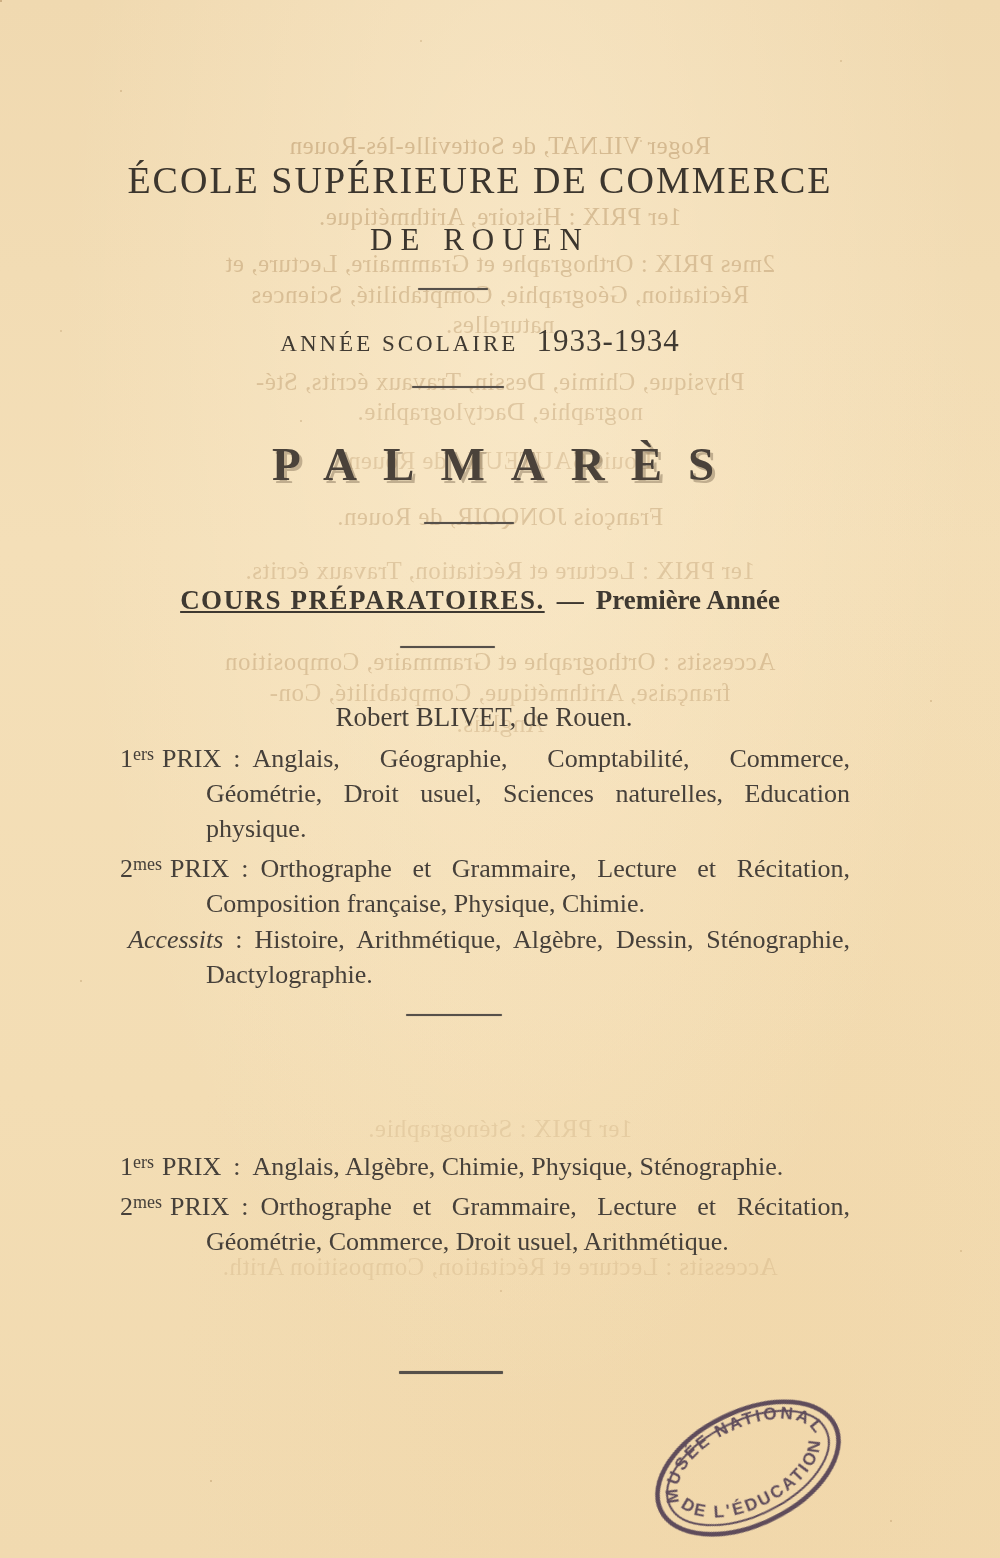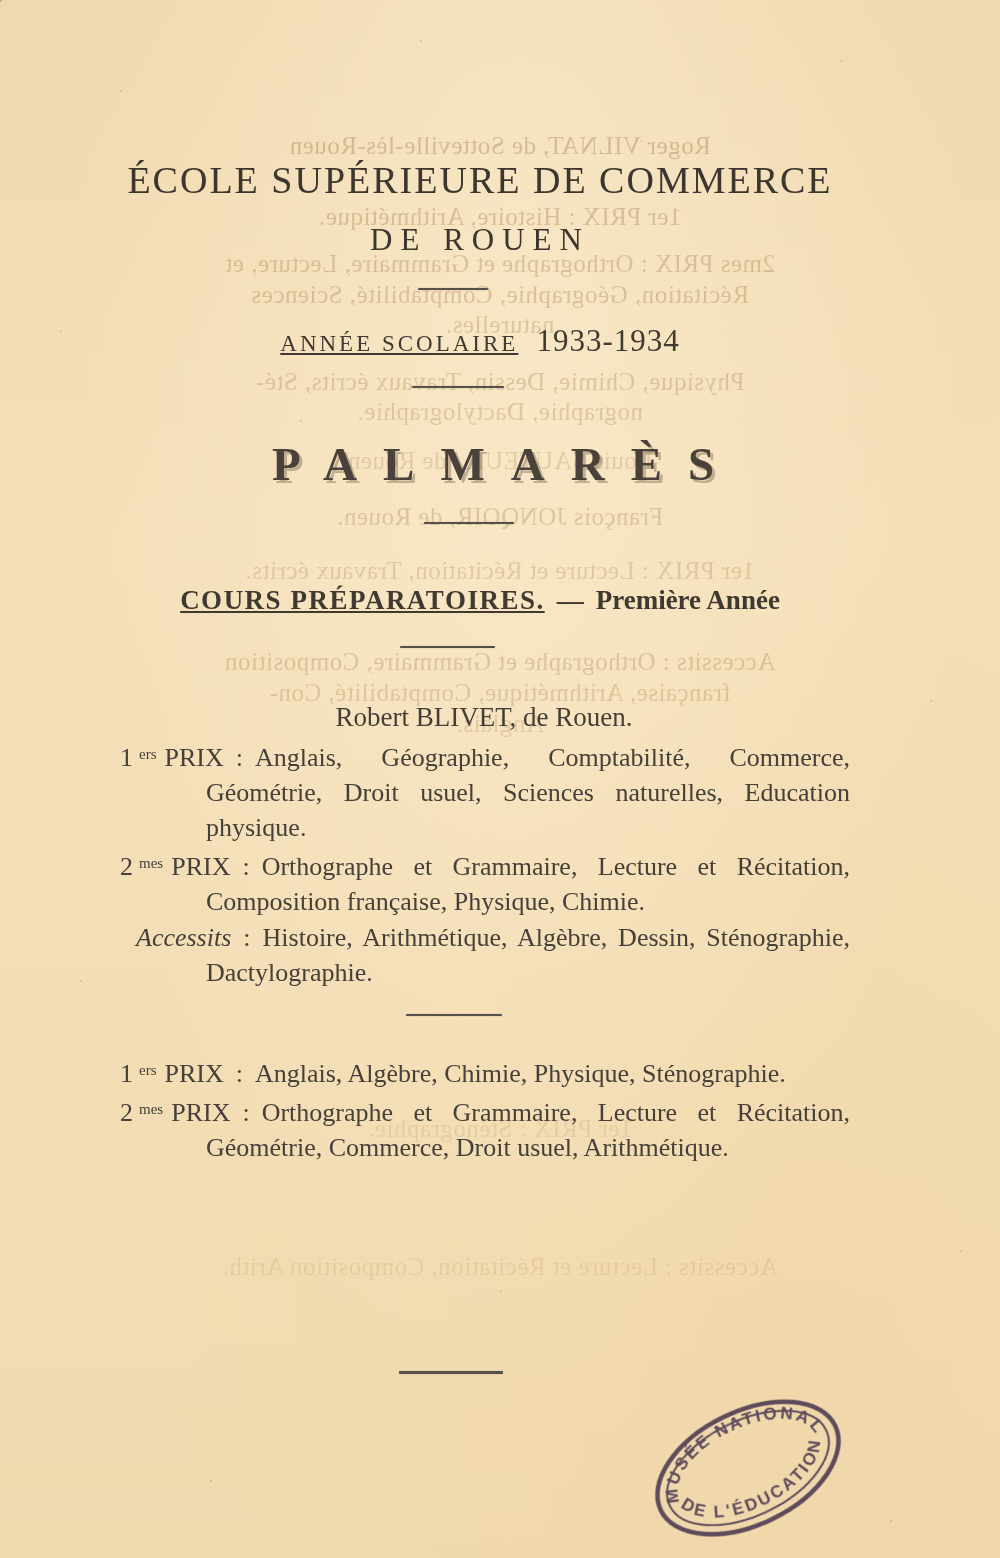--- a/index.html
+++ b/index.html
@@ -34,21 +34,21 @@
     position:absolute;left:0;width:100%;text-align:center;
     transform:scaleX(-1);
     color:#9a6f3c;filter:blur(.7px);
     font-size:25px;letter-spacing:.5px;white-space:nowrap;
     pointer-events:none;
   }
   .t-center{position:absolute;left:0;width:960px;text-align:center;}
   .school-name{top:158px;font-size:38px;letter-spacing:2px;color:#3c362e;font-weight:400;}
   .school-city{top:222px;font-size:31px;letter-spacing:8px;color:#3c362e;}
   .year-line{top:323px;color:#403a32;}
-  .year-label{font-size:23px;letter-spacing:3px;text-decoration:underline;}
+  .year-label{font-size:23px;letter-spacing:3px;}
   .year-value{font-size:31px;letter-spacing:1px;margin-left:18px;}
   .doc-title{
     top:437px;font-size:47px;font-weight:700;letter-spacing:26px;padding-left:26px;
     color:#4a423a;text-shadow:3px 3px 0 rgba(105,88,62,.38);
   }
   .section-heading{top:585px;font-size:27px;font-weight:700;color:#3f3931;}
   .section-part1{letter-spacing:1.5px;text-decoration:underline;}
   .section-dash{margin:0 12px;}
   .rule{position:absolute;background:#56504a;height:2px;border-radius:1px;box-shadow:0 0 1px rgba(86,80,74,.6);}
   .rule-1{top:288px;left:418px;width:70px;}
@@ -61,25 +61,25 @@
     position:absolute;left:120px;width:728px;text-align:center;
     font-size:27px;color:#443e37;
   }
   .name-robert{top:694px;margin-top:8px;}
   .name-jean{top:1051px;}
   .awards{
     position:absolute;left:120px;width:730px;
     font-size:26px;line-height:35px;text-align:justify;color:#46403a;
   }
   .awards-robert{top:737px;}
-  .awards-jean{top:1053px;}
+  .awards-jean{top:1145px;}
   .award{margin:0 0 1px 0;padding-left:86px;text-indent:-86px;}
-  .rank sup{font-size:15px;vertical-align:7px;letter-spacing:0;margin-left:6px;}
+  .rank sup{font-size:18px;vertical-align:7px;letter-spacing:0;}
   .award-label{margin-left:8px;}
-  .award.accessit .award-label{margin-left:16px;font-style:italic;}
+  .award.accessit .award-label{margin-left:8px;font-style:italic;}
   .colon{margin:0 12px;}
   .stamp{
     position:absolute;left:642px;top:1402px;width:212px;height:132px;
     transform:rotate(-26deg);
     opacity:.88;mix-blend-mode:multiply;filter:blur(.3px);
   }
   .stamp svg{width:100%;height:100%;}
   .stamp text{
     font-family:"Liberation Sans","DejaVu Sans",sans-serif;
     font-size:17px;font-weight:700;letter-spacing:2.5px;fill:#4e4276;

